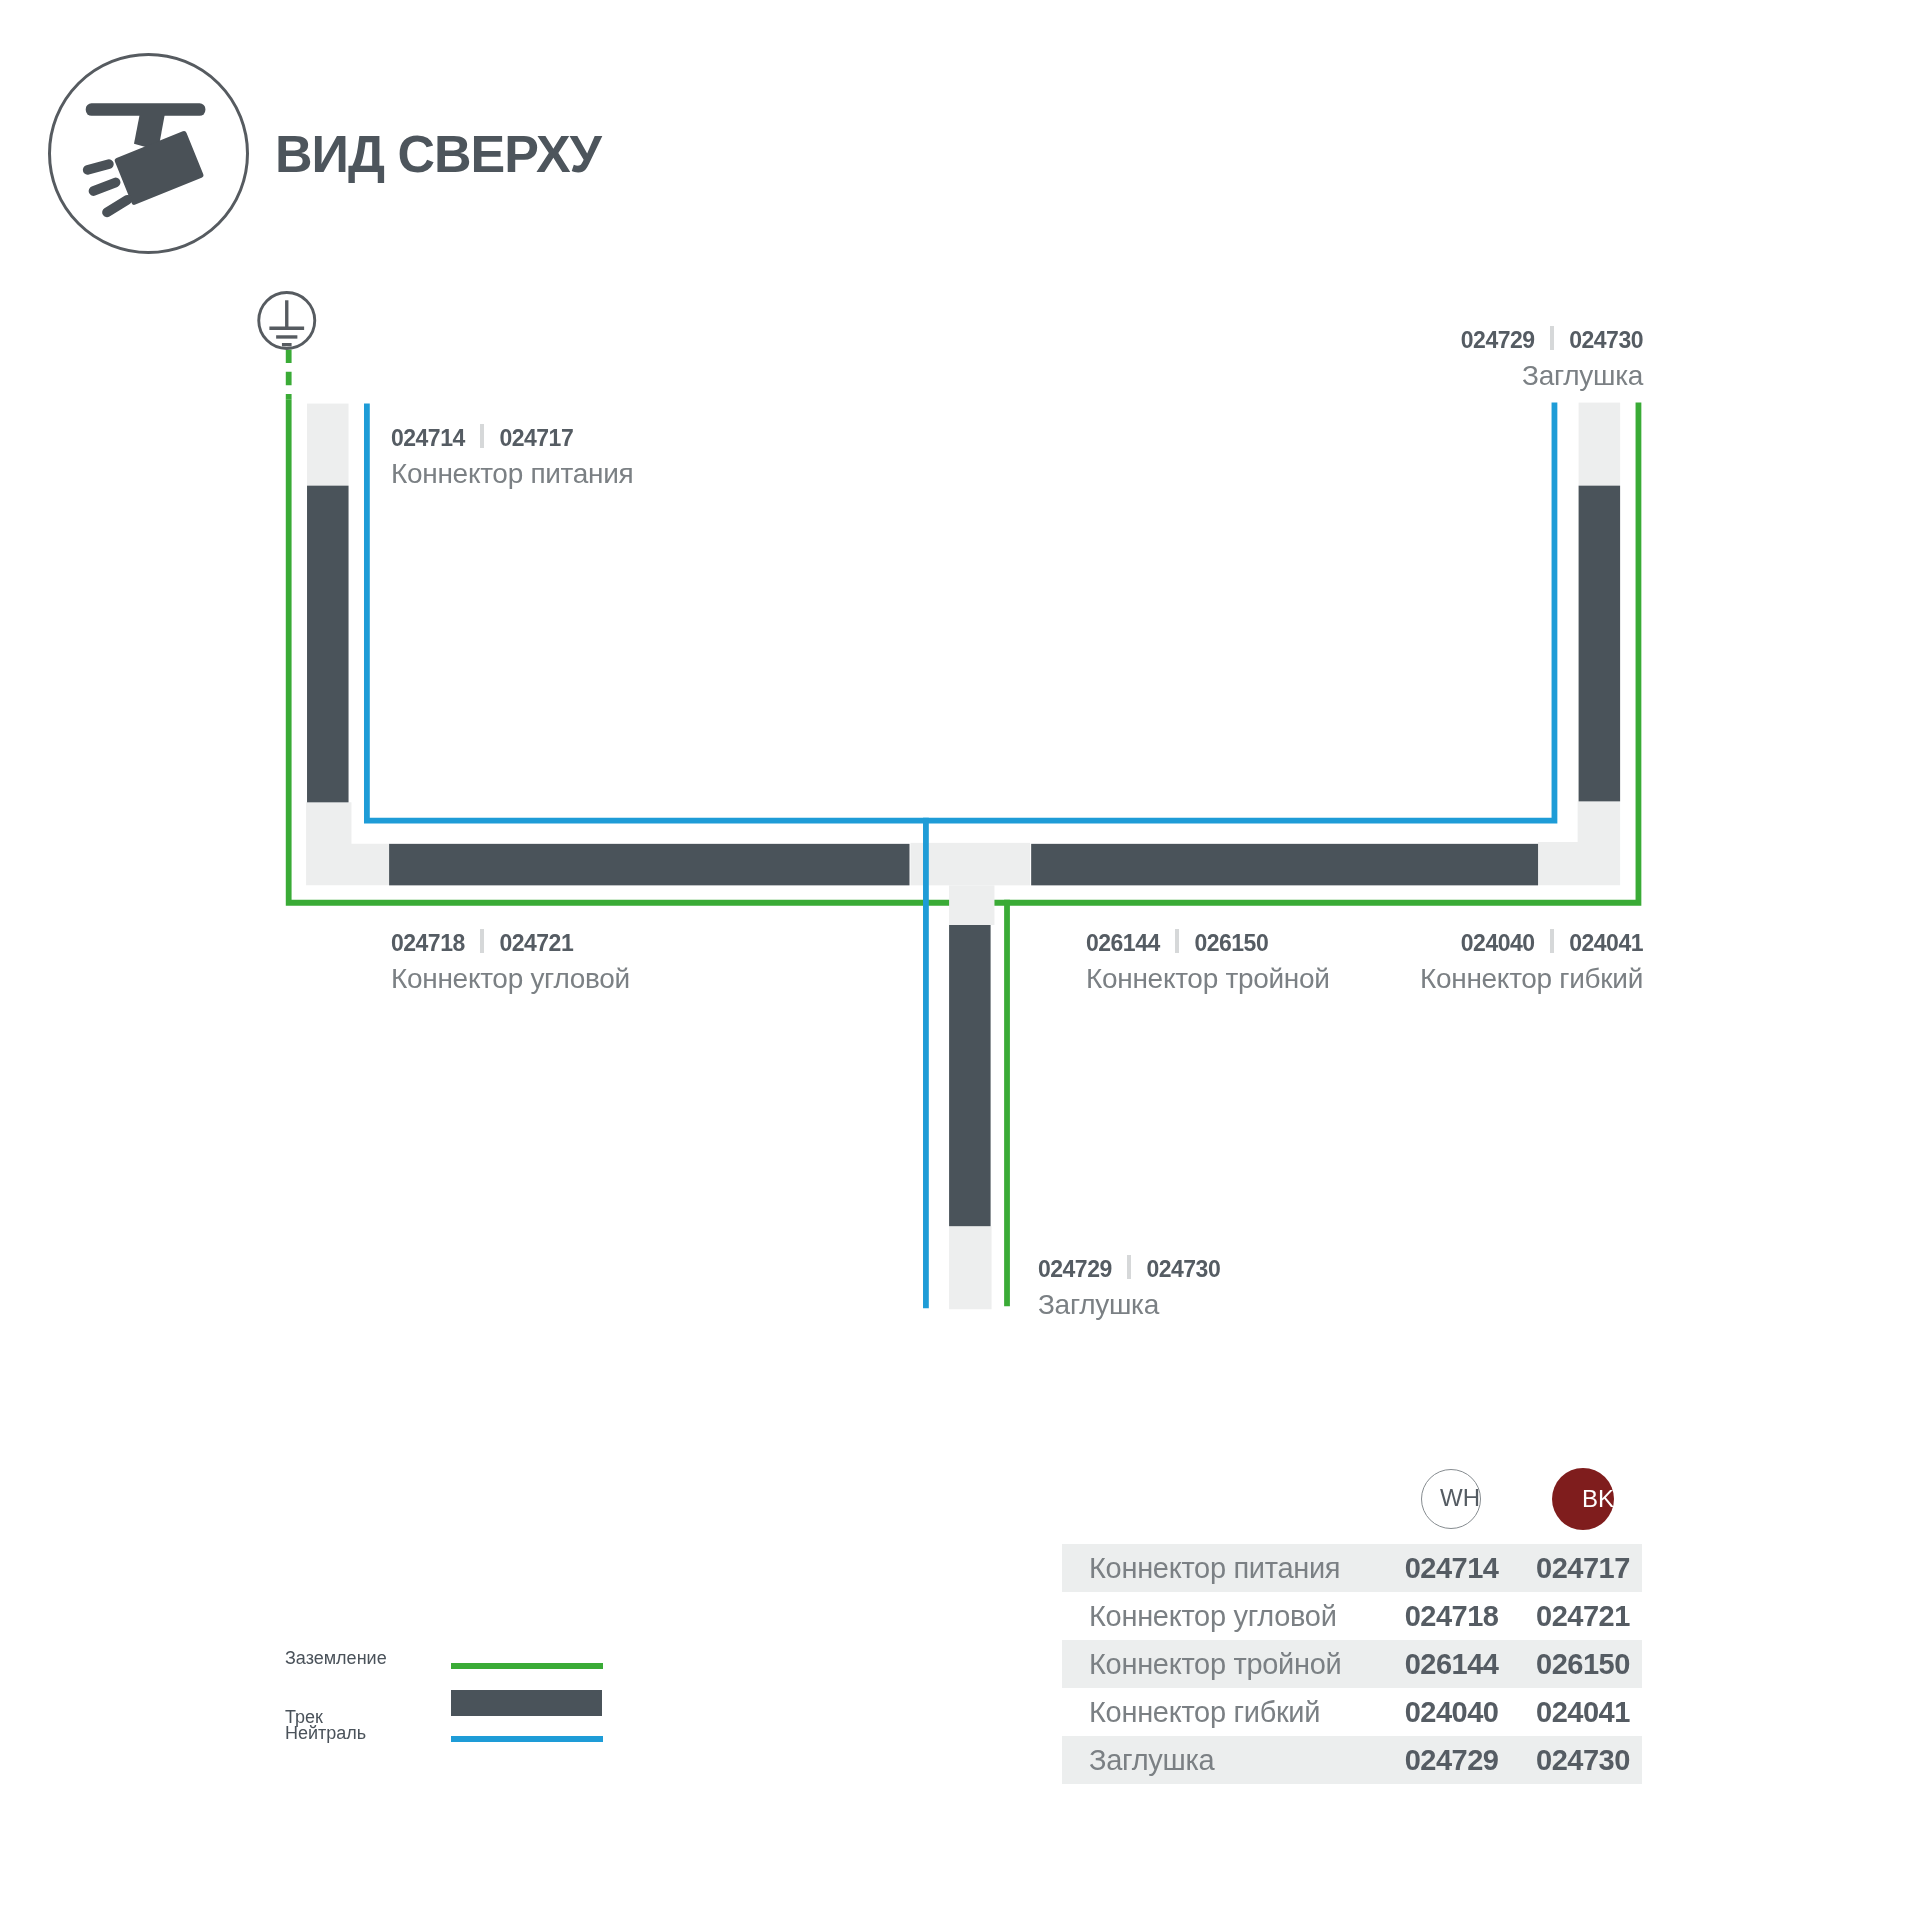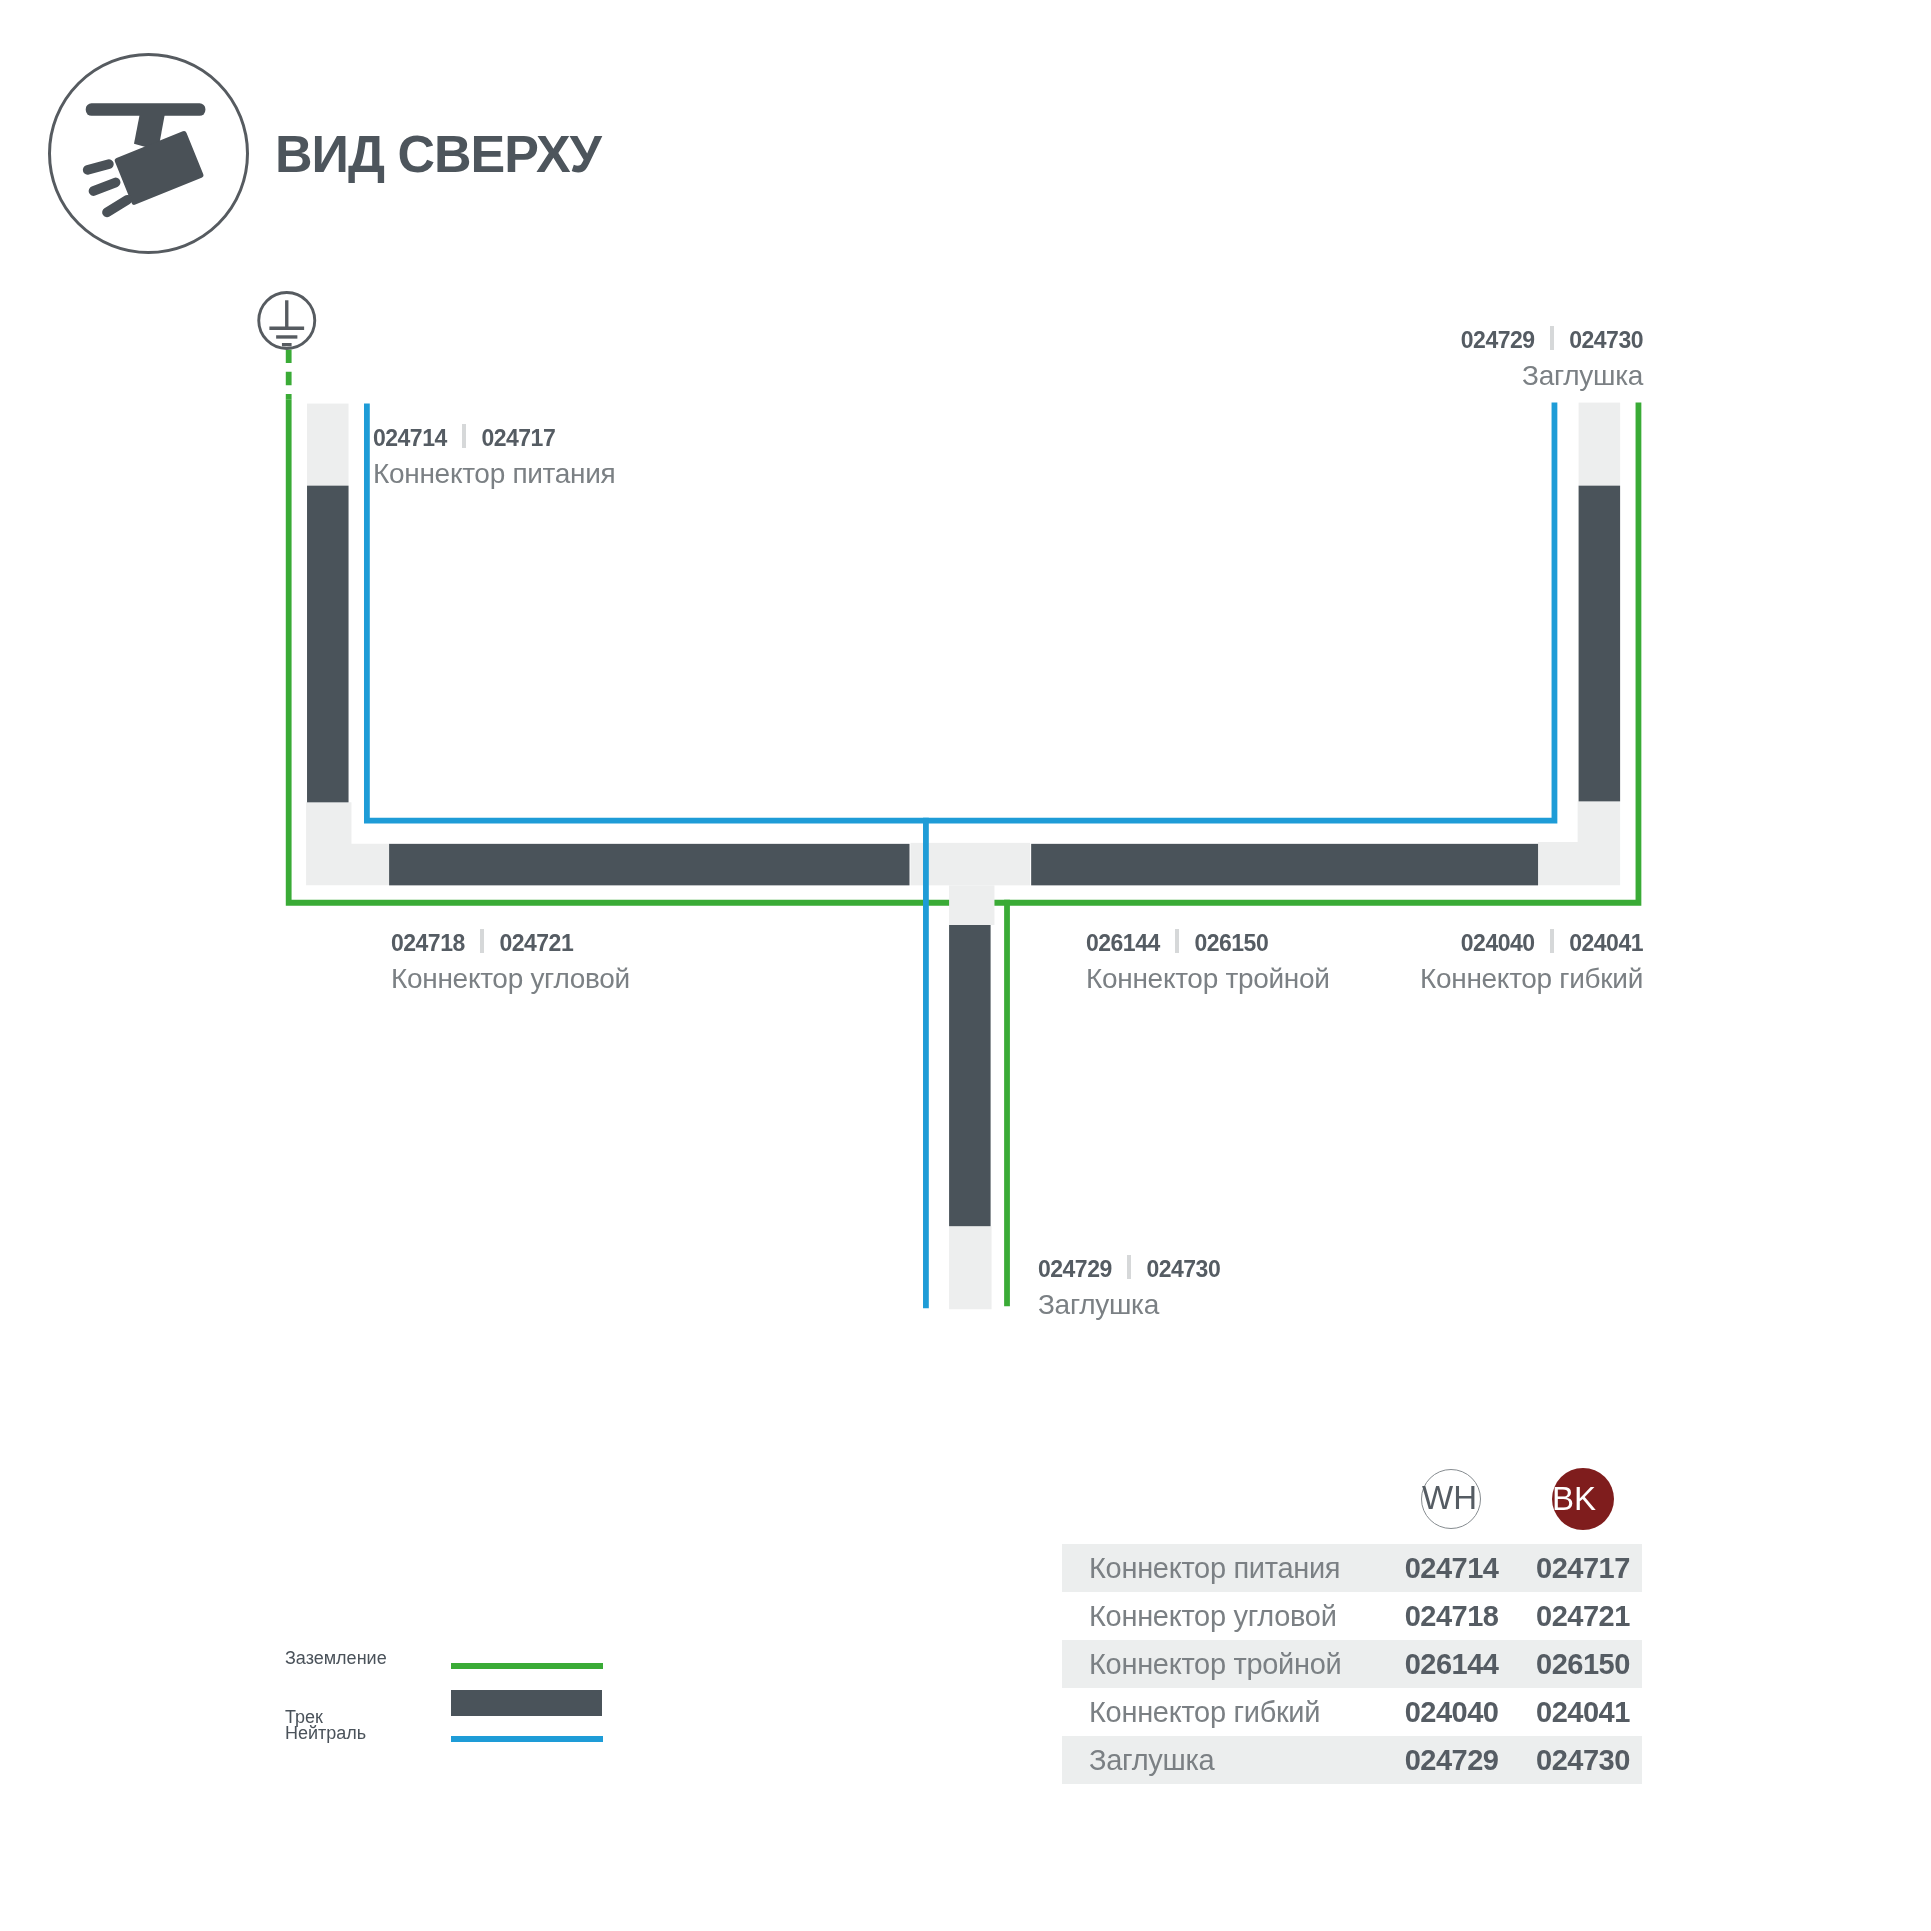--- a/index.html
+++ b/index.html
@@ -37,21 +37,21 @@
   .dlabel.right{text-align:right}
 
   
   .legend-label{position:absolute;left:285px;font-size:18px;color:#4a525a;white-space:nowrap}
   .sw{position:absolute}
   .sw-ground{left:451px;top:1663px;width:152px;height:5.8px;background:var(--green)}
   .sw-track{left:451px;top:1690px;width:151px;height:26px;background:var(--track-dark)}
   .sw-neutral{left:451px;top:1736px;width:152px;height:5.8px;background:var(--blue)}
 
   
-  .badge{position:absolute;border-radius:50%;text-align:left;font-size:33px}
+  .badge{position:absolute;border-radius:50%;text-align:right;font-size:24px}
   .badge-wh{left:1421px;top:1469px;width:60px;height:60px;border:1.9px solid #868c90;
             background:#fff;color:var(--num-ink);line-height:56px}
   .badge-bk{left:1552px;top:1468px;width:62px;height:62px;background:#7f1d1d;
             color:#ffffff;line-height:62px}
   .ptable{position:absolute;left:1062px;top:1544px;width:580px}
   .prow{display:flex;align-items:center;height:48px;padding-left:27px;padding-right:1px}
   .prow:nth-child(odd){background:var(--row-gray)}
   .prow .pname{flex:1;font-size:29px;color:var(--name-ink);letter-spacing:-0.3px}
   .prow .pcell{width:116px;text-align:center;font-size:29px;font-weight:bold;
                color:var(--num-ink);letter-spacing:-0.5px}
@@ -112,21 +112,21 @@
 
     <g stroke="#565b60" stroke-width="3.5" fill="none">
       <circle cx="297" cy="332" r="29" stroke-width="3"></circle>
       <line x1="297" y1="311" x2="297" y2="340"></line>
       <line x1="279" y1="340" x2="315" y2="340"></line>
       <line x1="286" y1="349" x2="308" y2="349"></line>
       <line x1="292" y1="357" x2="302" y2="357"></line>
     </g>
   </svg>
 
-  <div class="dlabel" style="left:373px;top:420px">
+  <div class="dlabel" style="left:391px;top:420px">
     <div class="nums"><span>024714</span><span class="sep"></span><span>024717</span></div>
     <div class="lname">Коннектор питания</div>
   </div>
 
   <div class="dlabel right" style="right:288px;top:322px">
     <div class="nums"><span>024729</span><span class="sep"></span><span>024730</span></div>
     <div class="lname">Заглушка</div>
   </div>
 
   <div class="dlabel" style="left:391px;top:925px">

